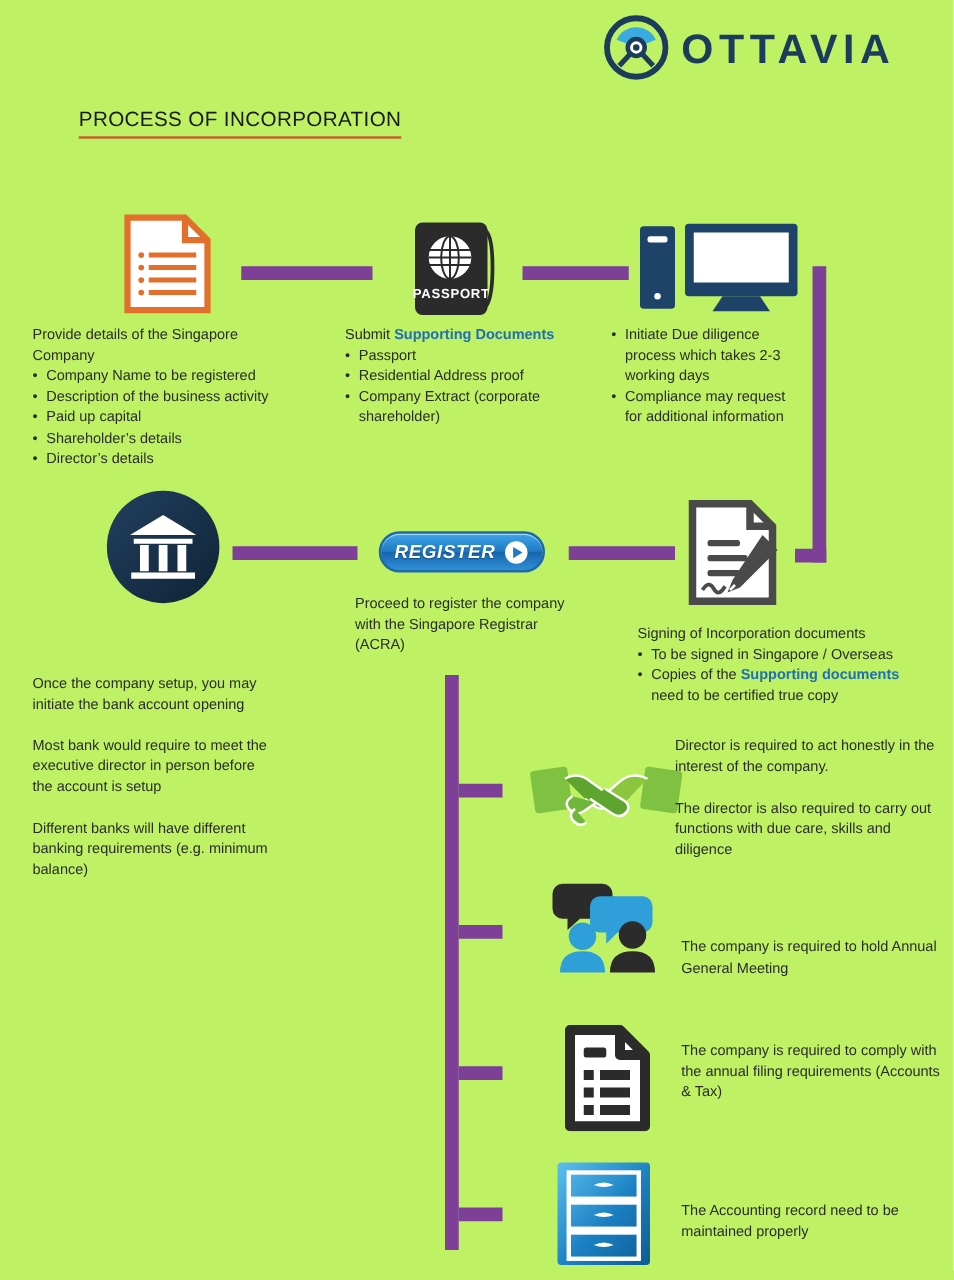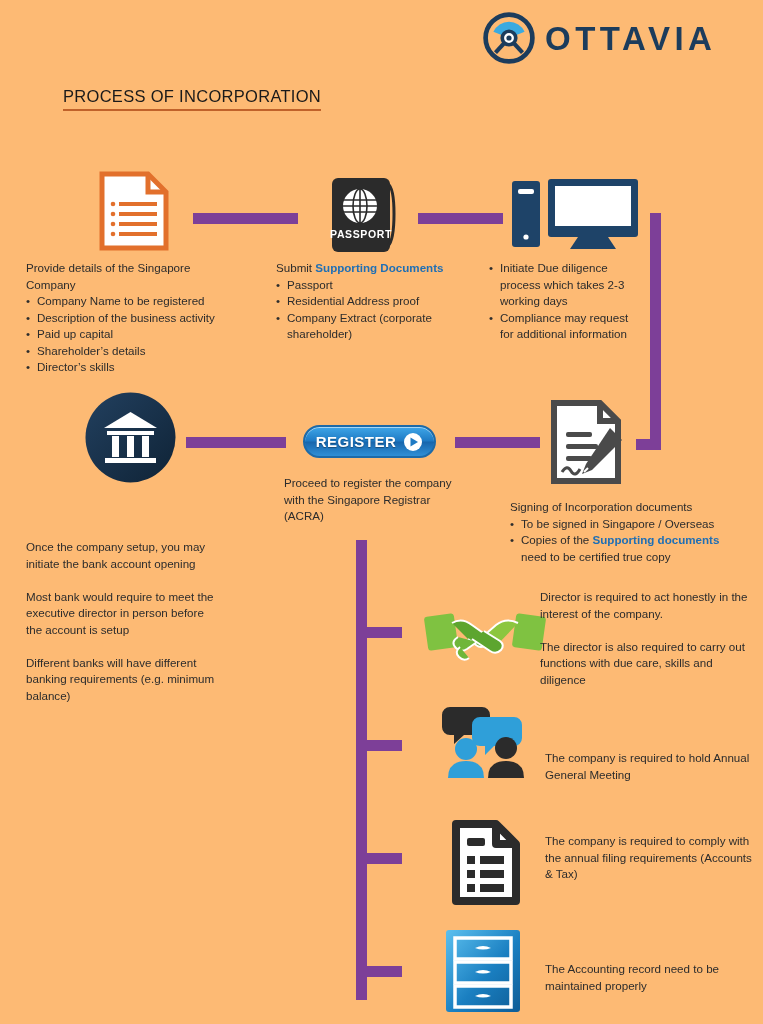--- a/index.html
+++ b/index.html
@@ -5,21 +5,21 @@
   * { box-sizing: border-box; margin: 0; padding: 0; }
   html, body {
     width: 763px; height: 1024px;
     background: #ffffff;
     font-family: "Liberation Sans", sans-serif;
     overflow: hidden;
   }
   #page {
     position: relative;
     width: 763px; height: 1024px;
-    background: #fdba74;
+    background: #bef264;
   }
 
   
   #logo-block {
     position: absolute; left: 483px; top: 12px;
     display: flex; align-items: center; gap: 10px;
   }
   #logo-mark { width: 52px; height: 52px; }
   #logo-text {
     font-size: 33px; font-weight: bold; letter-spacing: 4.5px;
@@ -133,21 +133,21 @@
     <path d="M68 62 L60 74 H106 L98 62 Z" fill="#1e4368"></path>
   </svg>
 
   <div class="txt" style="left:26px; top:260px; width:215px;">
     <p>Provide details of the Singapore Company</p>
     <ul class="bullets">
       <li>Company Name to be registered</li>
       <li>Description of the business activity</li>
       <li>Paid up capital</li>
       <li>Shareholder’s details</li>
-      <li>Director’s skills</li>
+      <li>Director’s details</li>
     </ul>
   </div>
 
   <div class="txt" style="left:276px; top:260px; width:200px;">
     <p>
       <span>Submit </span><span class="blue">Supporting Documents</span>
     </p>
     <ul class="bullets">
       <li>Passport</li>
       <li>Residential Address proof</li>
@@ -177,21 +177,21 @@
       <rect x="44" y="46" width="7" height="21"></rect>
       <rect x="59" y="46" width="7" height="21"></rect>
       <rect x="22" y="68" width="51" height="5"></rect>
     </g>
   </svg>
 
   <div class="icon" style="left:303px; top:425px; width:133px; height:33px;
               border-radius:17px; border:2px solid #1d6aa8;
               background:linear-gradient(180deg,#3fa6e8 0%,#1e7ac4 48%,#1766ad 52%,#2f8fd6 100%);
               display:flex; align-items:center; justify-content:center; gap:7px;
-              box-shadow:inset 0 1px 0 rgba(255,255,255,.55);">
+              box-shadow:inset 0 1px 0 rgba(255,255,255,.55);font-style:italic;">
     <span style="color:#fff; font-size:15px; font-weight:bold; letter-spacing:0.5px;
                  text-shadow:0 1px 1px rgba(0,0,0,.35);">REGISTER</span>
     <svg width="20" height="20" viewBox="0 0 20 20">
       <circle cx="10" cy="10" r="9" fill="#ffffff"></circle>
       <path d="M7.5 5.5 L15 10 L7.5 14.5 Z" fill="#1e7ac4"></path>
     </svg>
   </div>
 
   <svg class="icon" style="left:548px; top:398px;" width="84" height="88" viewBox="0 0 84 88">
     <path d="M6 5 H52 L70 23 V83 H6 Z" fill="#ffffff" stroke="#4a4a4a" stroke-width="6"></path>

